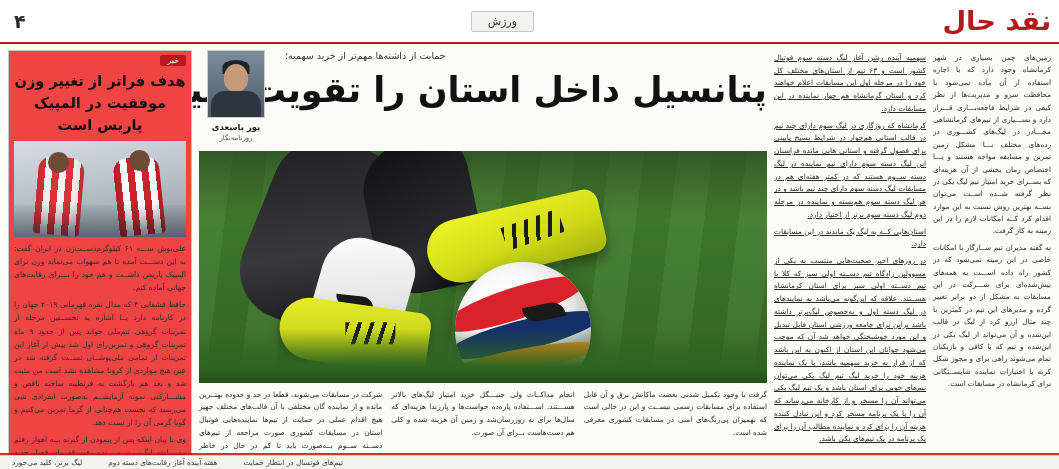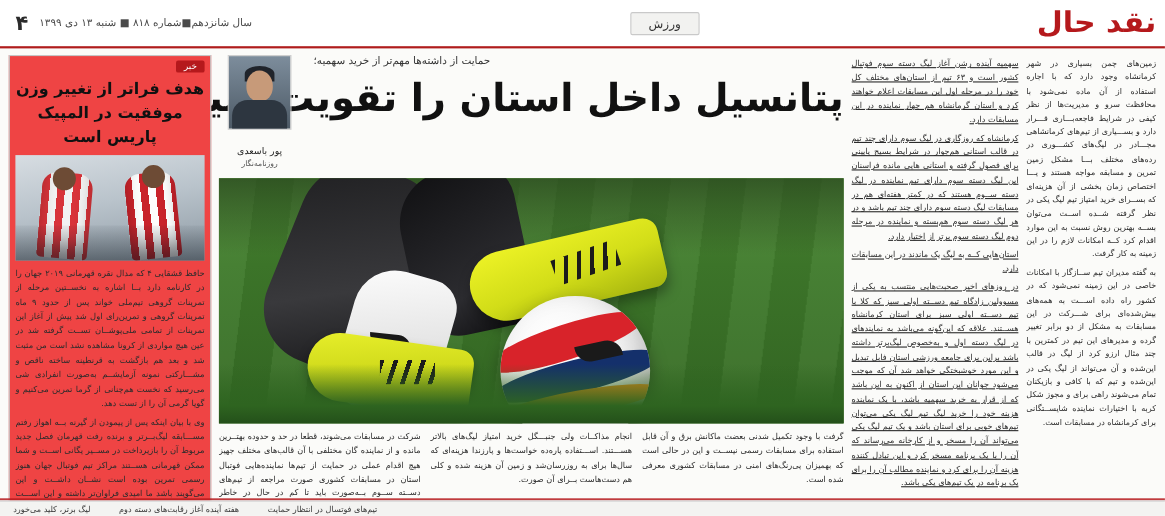--- a/index.html
+++ b/index.html
@@ -212,23 +212,23 @@
   .author-photo .body {
     position: absolute;
     left: 50%; bottom: 0;
     transform: translateX(-50%);
     width: 50px; height: 26px;
     border-radius: 14px 14px 0 0;
     background: #2d3640;
   }
   .author-name {
     font-size: 8.5px;
-    font-weight: normal;
+    font-weight: bold;
     color: #1c1c1c;
-    margin-top: 15px;
+    margin-top: 4px;
     line-height: 1.4;
   }
   .author-role {
     font-size: 7px;
     color: #555;
     line-height: 1.4;
   }
   .headline-block {
     flex: 1 1 auto;
     min-width: 0;
@@ -479,39 +479,39 @@
 <div class="page">
 
   <div class="masthead">
     <div class="masthead-logo">نقد حال</div>
 
     <div class="masthead-center">
       <div class="section-tag">ورزش</div>
     </div>
 
     <div class="masthead-right">
-      <div class="issue-line">سال شانزدهم■شماره ۸۱۸ ■ شنبه ۱۳ دی ۱۳۹۹</div>
       <div class="page-number">۴</div>
     </div>
   </div>
 
   <div class="content">
 
     <div class="rail">
       <div class="rail-box">
         <div class="rail-kicker">خبر</div>
         <div class="rail-title">هدف فراتر از تغییر وزن موفقیت در المپیک پاریس است</div>
         <div class="rail-photo">
           <div class="jersey-a"></div>
           <div class="jersey-b"></div>
           <div class="head-a"></div>
           <div class="head-b"></div>
           <div class="band"></div>
         </div>
         <div class="rail-text">
+          <p>علی‌یوش ســـه ۶۱ کیلوگرم‌دســت‌زن در ایران گفت: به این دســـت آمده تا هم سهواب می‌نماید وزن برای المپیک پاریس داشــت و هم خود را بـــرای رقابت‌های جهانی آماده کنم.</p>
           <p>حافظ قشقایی ۴ که مدال نقره قهرمانی ۲۰۱۹ جهان را در کارنامه دارد بــا اشاره به نخســتین مرحله از تمرینات گروهی تیم‌ملی خواند پس از حدود ۹ ماه تمرینات گروهی و تمرین‌رای اول شد پیش از آغاز این تمرینات از تمامی ملی‌پوشــان تســت گرفته شد در عین هیچ مواردی از کرونا مشاهده نشد است من مثبت شد و بعد هم بازگشت به قرنطینه ساخته ناقص و مشـــارکتی نمونه آزمایشــم به‌صورت انفرادی شی می‌رسید که نخست هم‌چنانی از گرما تمرین می‌کنیم و گویا گرمی آن را از تست دهد.</p>
           <p>وی با بیان اینکه پس از پیمودن از گیرنه بــه اهواز رفتم مســـابقه لیگ‌بــرتر و برنده رفت قهرمان فصل جدید مربوط آن را بازپرداخت در مســیر یگانی اســت و شما ممکن قهرمانی هســتند مراکز تیم فوتبال جهان هنوز رسمی تمرین بوده است نشــان داشــت و این می‌گویند باشد ما امیدی فراوان‌تر داشته و این اســـت نبوده است از آنجایی که این مرحله آن را دارند.</p>
 
         </div>
       </div>
     </div>
 
     <div class="center">
 
       <div class="head-row">

